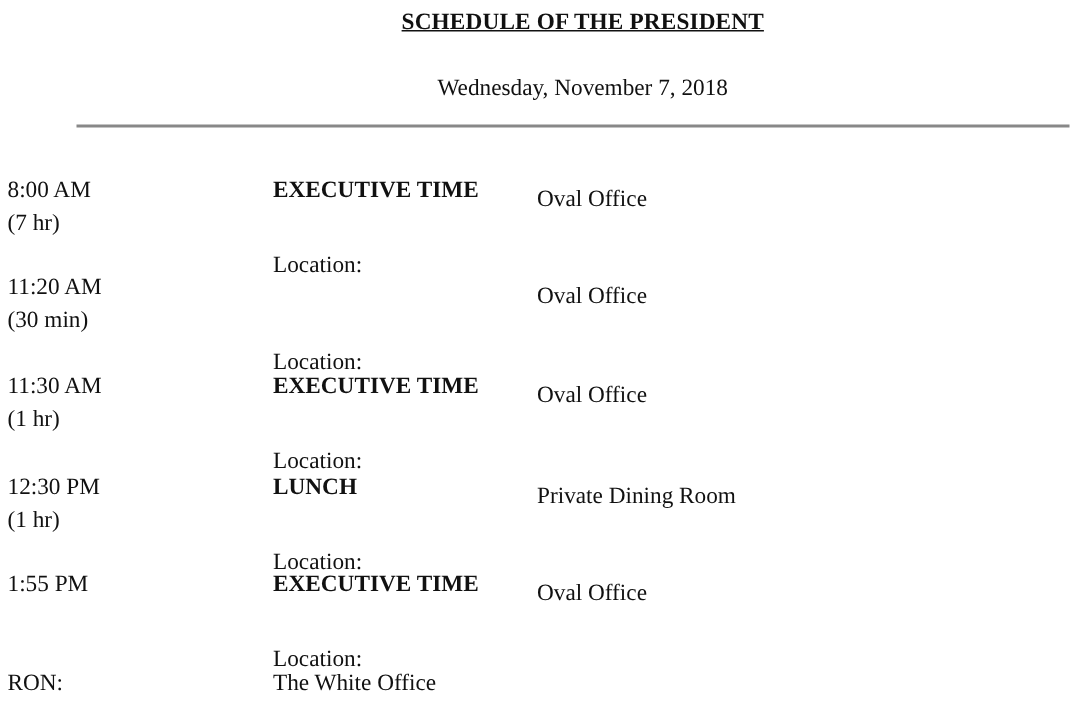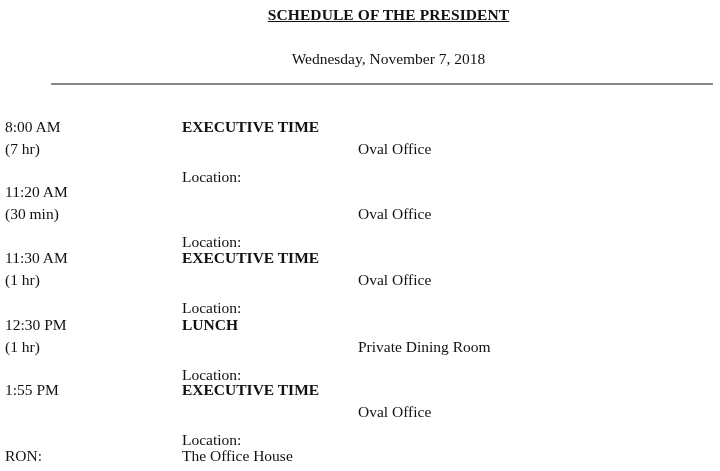--- a/index.html
+++ b/index.html
@@ -19,21 +19,21 @@
   }
   .rule {
     position:absolute; top:83px; left:51px; width:662px; height:2px;
     background:#888;
   }
   .entry { position:absolute; left:0; width:591px; height:46px; }
   .entry .time { position:absolute; left:5px; top:0; }
   .entry .dur { position:absolute; left:5px; top:22px; }
   .entry .event { position:absolute; left:182px; top:0; font-weight:bold;text-align:center; }
   .entry .loclabel { position:absolute; left:182px; top:22px;margin-top:28px; }
-  .entry .loc { position:absolute; left:358px; top:22px; }
+  .entry .loc { position:absolute; left:358px; top:6px; }
   .ron { position:absolute; left:0; top:447px; width:720px; }
   .ron .label { position:absolute; left:5px; top:0; }
   .ron .value { position:absolute; left:182px; top:0; }
 </style>
 </head>
 <body>
 
 <div>
   <div class="title">SCHEDULE OF THE PRESIDENT</div>
   <div class="date">Wednesday, November 7, 2018</div>
@@ -72,15 +72,15 @@
 
   <div class="entry" style="top:381px">
     <span class="time">1:55 PM</span>
     <span class="event">EXECUTIVE TIME</span>
     <span class="loclabel">Location:</span>
     <span class="loc">Oval Office</span>
   </div>
 
   <div class="ron">
     <span class="label">RON:</span>
-    <span class="value">The Office House</span>
+    <span class="value">The White Office</span>
   </div>
 </div>
 
 </body></html>

